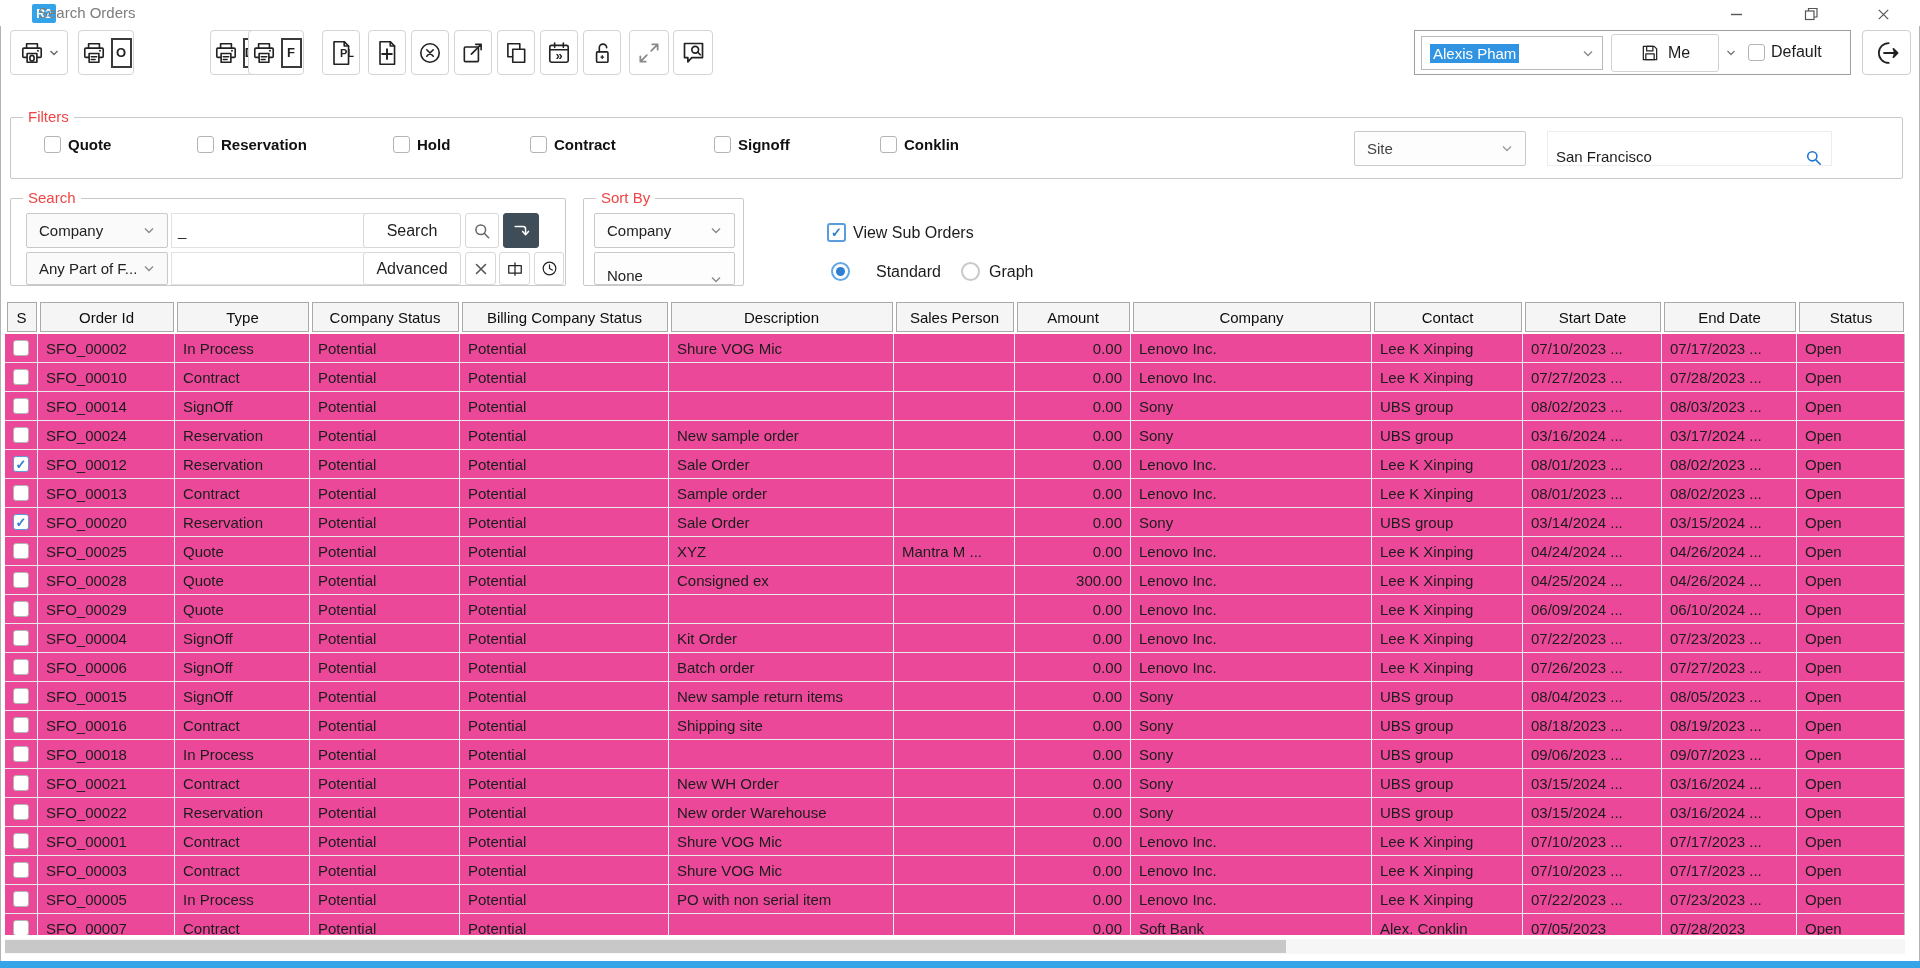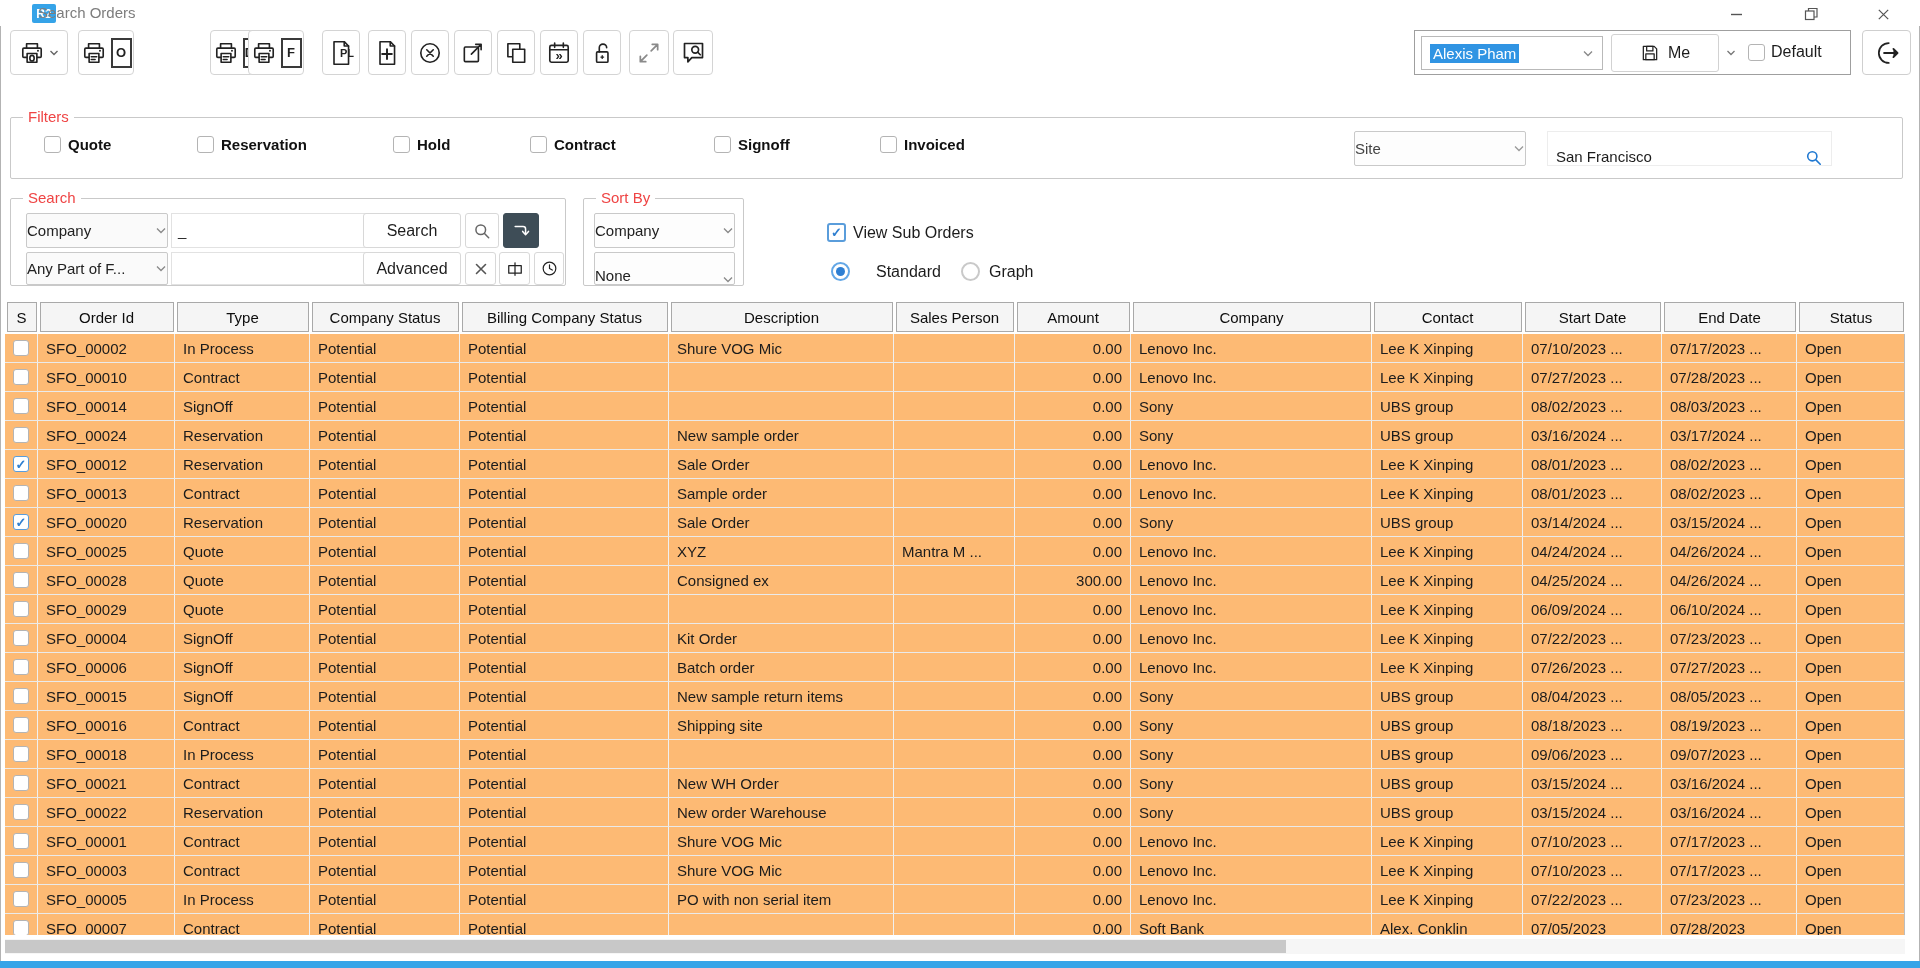--- a/index.html
+++ b/index.html
@@ -46,21 +46,21 @@
   .g-filters { left:10px; top:117px; width:1893px; height:62px; }
   .g-search  { left:10px; top:198px; width:556px; height:88px; }
   .g-sort    { left:583px; top:198px; width:161px; height:88px; }
 
   .cb { width:17px; height:17px; border:1px solid #b4b4b4; border-radius:3px; background:#fff; flex:0 0 auto;
     display:flex; align-items:center; justify-content:center; font-size:13px; color:transparent; }
   .cb.checked { border-color:#5a9ddb; color:#2f7fd0; font-weight:bold; }
   .fcb { position:absolute; top:18px; display:flex; align-items:center; gap:7px; font-weight:bold; font-size:15px; color:#111; }
 
   .combo { position:absolute; border:1px solid #c9c9c9; background:#fdfdfd; border-radius:2px;
-    display:flex; align-items:center; justify-content:space-between; padding:0 0; font-size:15px; color:#222; }
+    display:flex; align-items:center; justify-content:space-between; padding:0 12px; font-size:15px; color:#222; }
   .tinput { position:absolute; border:1px solid #e2e2e2; background:#fff; display:flex; align-items:center; padding:0 6px; }
   .btn { position:absolute; border:1px solid #d8d8d8; background:#fff; border-radius:3px;
     display:flex; align-items:center; justify-content:center; font-size:16px; color:#1e1e1e; }
   .dark { background:#3e4d57; border-color:#3e4d57; }
 
   .site-field { position:absolute; left:1536px; top:13px; width:285px; height:35px; border:1px solid #ededed;
     display:flex; align-items:flex-start; justify-content:space-between; padding:16px 8px; font-size:15px; }
 
   
   .viewsub { position:absolute; left:827px; top:223px; display:flex; align-items:center; gap:7px; font-size:16px; }
@@ -69,21 +69,21 @@
   .radio.sel { border-color:#63a7e6; }
   .radio.sel::after { content:""; position:absolute; left:3px; top:3px; width:9px; height:9px; border-radius:50%; background:#2e7fd3; }
 
   
   :root { --cols: 33px 137px 135px 150px 209px 225px 121px 116px 241px 151px 139px 135px 108px; }
   .thead { position:absolute; left:5px; top:301px; width:1900px; height:32px; display:grid; grid-template-columns:var(--cols); }
   .th { margin:1px 1.5px; background:#f5f5f5; border:1px solid #a9a9a9; display:flex; align-items:center; justify-content:center;
     font-size:15px; color:#0d0d0d; white-space:nowrap; overflow:hidden; }
   .tbody { position:absolute; left:5px; top:334px; width:1900px; height:601px; overflow:hidden;
     border-right:1px solid #bdbdbd; }
-  .tr { display:grid; grid-template-columns:var(--cols); height:29px; border-bottom:1px solid #eaeaea; background:#fdba74; }
+  .tr { display:grid; grid-template-columns:var(--cols); height:29px; border-bottom:1px solid #eaeaea; background:#ec4899; }
   .td { border-right:1px solid #f0f0f0; display:flex; align-items:center; padding:0 8px; white-space:nowrap; overflow:hidden; font-size:15px; }
   .td.c-s { justify-content:center; padding:0; }
   .td.c-amt { justify-content:flex-end; }
   .td .cb { width:16px; height:16px; }
 
   .hscroll { position:absolute; left:5px; top:939px; width:1900px; height:15px; background:#f6f6f6; }
   .hthumb { position:absolute; left:0; top:1px; width:1281px; height:13px; background:#c8c8c8; }
   .bottom-accent { position:absolute; left:0; top:961px; width:1920px; height:7px; background:#36a4e8; }
 </style>
 </head>
@@ -302,21 +302,21 @@
   <div class="fcb" style="left:519px;">
       <span class="cb">✓</span>
       <span>Contract</span>
     </div>
   <div class="fcb" style="left:703px;">
       <span class="cb">✓</span>
       <span>Signoff</span>
     </div>
   <div class="fcb" style="left:869px;">
       <span class="cb">✓</span>
-      <span>Invoiced</span>
+      <span>Conklin</span>
     </div>
   <div class="combo" style="left:1343px;top:13px;width:172px;height:35px;">
     <span style="color:#444;">Site</span>
     <span>
         <svg width="12" height="9" viewBox="0 0 12 9">
           <path d="M2 2.5 L6 6.5 L10 2.5" stroke="#999" stroke-width="1.3" fill="none"></path>
         </svg>
       </span>
   </div>
   <div class="site-field">

